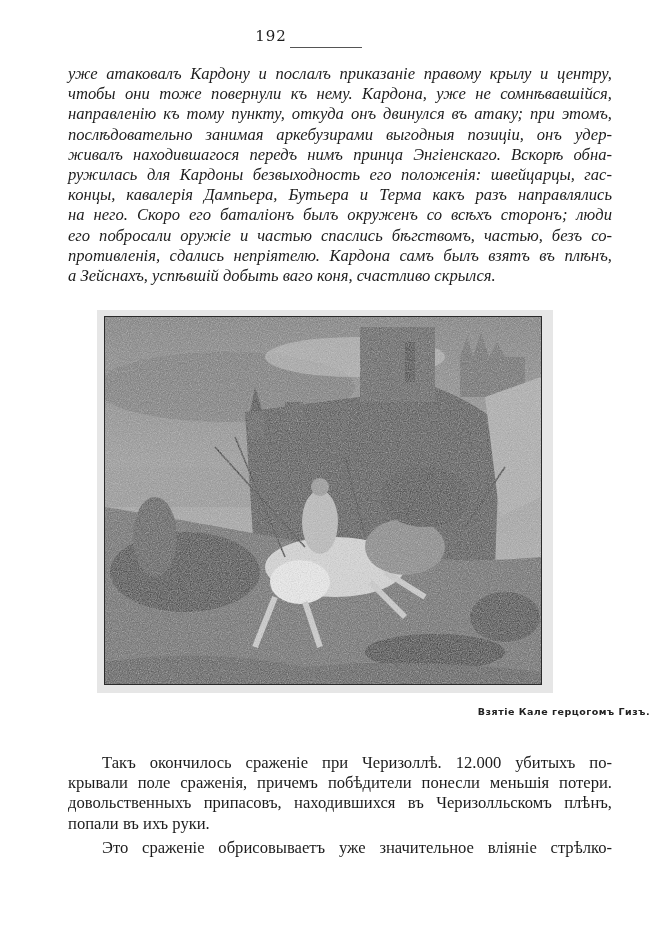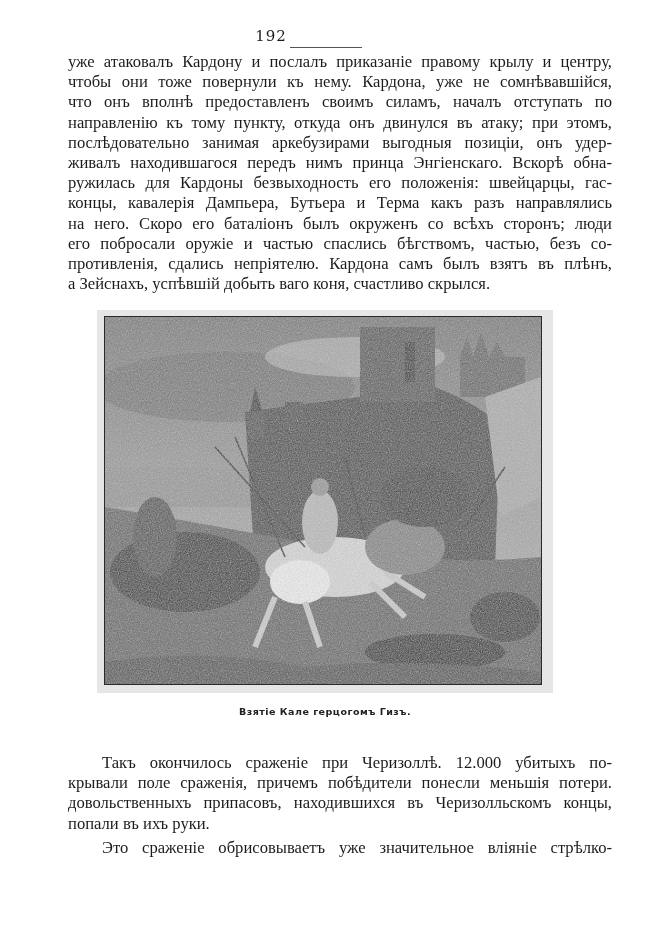--- a/index.html
+++ b/index.html
@@ -8,42 +8,41 @@
   .page-number { position: absolute; top: 27px; left: 0; width: 542px; text-align: center;
          font-size: 15px; letter-spacing: 1px; }
   .page-rule { position: absolute; top: 47px; left: 290px; width: 72px; height: 1px;
          background: #555; }
   .para { position: absolute; left: 68px; width: 544px; margin: 0;
           font-family: "Liberation Serif", "DejaVu Serif", serif; font-size: 16.6px;
           line-height: 20.2px; }
   .line { display: block; white-space: nowrap; text-align: justify; text-align-last: justify; }
   .line.last { text-align-last: left; }
   .line.indent { padding-left: 34px; }
-  #para1 { top: 52px; }
+  #para1 { top: 64px; font-style: italic; }
   #para2 { top: 737px; margin-top: 16px; }
   #para3 { top: 838px; }
   .plate { position: absolute; left: 97px; top: 310px; width: 456px; height: 383px;
            background: #e6e6e6; }
   .engraving { position: absolute; left: 7px; top: 6px; width: 436px; height: 367px;
                border: 1.5px solid #2a2a2a; overflow: hidden; background: #8d8d8d; }
   .engraving svg { display: block; width: 100%; height: 100%; }
-  .caption { position: absolute; top: 706px; left: 0; width: 650px; text-align: center;
+  .caption { position: absolute; top: 706px; left: 0; width: 650px; text-align: right;
              font-family: "DejaVu Sans", "Liberation Sans", sans-serif; font-size: 9.5px;
              font-weight: bold; letter-spacing: 0.5px; color: #222; }
 </style>
 </head>
 <body>
 
 <div class="page-number">192</div>
 <div class="page-rule"></div>
 
 <p class="para" id="para1">
   <span class="line">уже атаковалъ Кардону и послалъ приказаніе правому крылу и центру,</span>
   <span class="line">чтобы они тоже повернули къ нему. Кардона, уже не сомнѣвавшійся,</span>
-  <span class="line">что онъ вполнѣ предоставленъ своимъ силамъ, началъ отступать по</span>
   <span class="line">направленію къ тому пункту, откуда онъ двинулся въ атаку; при этомъ,</span>
   <span class="line">послѣдовательно занимая аркебузирами выгодныя позиціи, онъ удер-</span>
   <span class="line">живалъ находившагося передъ нимъ принца Энгіенскаго. Вскорѣ обна-</span>
   <span class="line">ружилась для Кардоны безвыходность его положенія: швейцарцы, гас-</span>
   <span class="line">концы, кавалерія Дампьера, Бутьера и Терма какъ разъ направлялись</span>
   <span class="line">на него. Скоро его баталіонъ былъ окруженъ со всѣхъ сторонъ; люди</span>
   <span class="line">его побросали оружіе и частью спаслись бѣгствомъ, частью, безъ со-</span>
   <span class="line">противленія, сдались непріятелю. Кардона самъ былъ взятъ въ плѣнъ,</span>
   <span class="line last">а Зейснахъ, успѣвшій добыть ваго коня, счастливо скрылся.</span>
 </p>
@@ -98,19 +97,19 @@
       </g>
     </svg>
   </div>
 </div>
 
 <div class="caption">Взятіе Кале герцогомъ Гизъ.</div>
 
 <p class="para" id="para2">
   <span class="line indent">Такъ окончилось сраженіе при Черизоллѣ. 12.000 убитыхъ по-</span>
   <span class="line">крывали поле сраженія, причемъ побѣдители понесли меньшія потери.</span>
-  <span class="line">довольственныхъ припасовъ, находившихся въ Черизолльскомъ концы,</span>
+  <span class="line">довольственныхъ припасовъ, находившихся въ Черизолльскомъ плѣнъ,</span>
   <span class="line last">попали въ ихъ руки.</span>
 </p>
 
 <p class="para" id="para3">
   <span class="line indent">Это сраженіе обрисовываетъ уже значительное вліяніе стрѣлко-</span>
 </p>
 
 </body></html>

